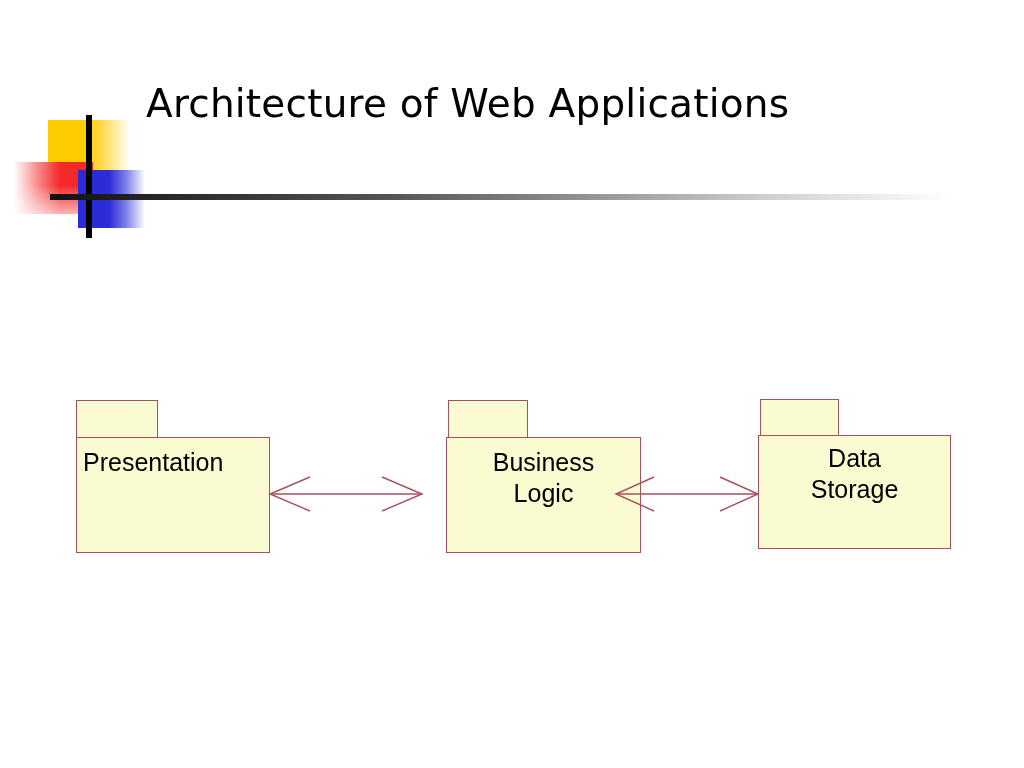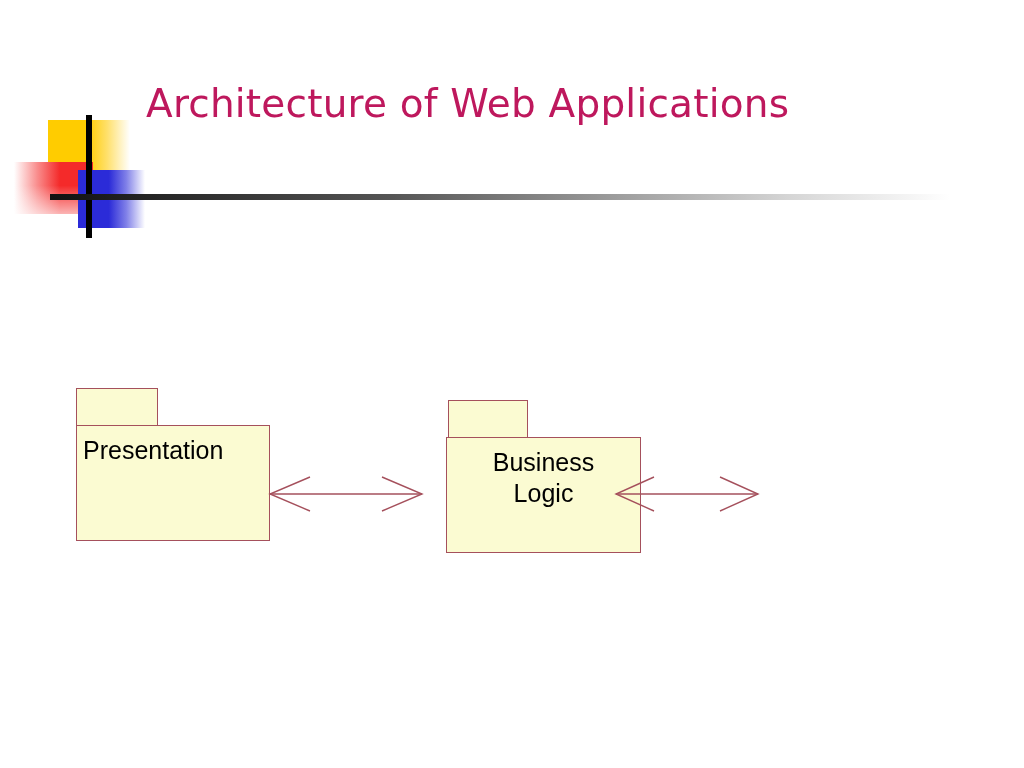--- a/index.html
+++ b/index.html
@@ -61,21 +61,21 @@
   }
 
   
   #slide-title {
     position: absolute;
     left: 146px;
     top: 80px;
     width: 800px;
     font-size: 39px;
     line-height: 48px;
-    color: #be185d;
+    color: #000000;
     font-family: "DejaVu Sans", sans-serif;
     font-weight: normal;
     letter-spacing: 0.2px;
     white-space: nowrap;
   }
 
   
   .package {
     position: absolute;
   }
@@ -99,21 +99,21 @@
     width: 100%;
     text-align: center;
     color: #000000;
     font-size: 25px;
     line-height: 31px;
     font-family: "Liberation Sans", sans-serif;
     white-space: pre-line;
   }
 
   
-  #pkg-presentation            { left: 76px; top: 388px; width: 216px; height: 153px; padding-left: 20px; }
+  #pkg-presentation            { left: 76px; top: 400px; width: 216px; height: 153px; padding-left: 20px; }
   #pkg-presentation .pkg-tab   { left: 0px;  top: 0px;  width: 82px;  height: 38px; }
   #pkg-presentation .pkg-body  { left: 0px;  top: 37px; width: 194px; height: 116px; }
   #pkg-presentation .pkg-label { top: 47px; text-align: left; padding-left: 7px; box-sizing: border-box; }
 
   
   #pkg-business               { left: 421px; top: 400px; width: 195px; height: 153px; margin-left: 25px; }
   #pkg-business .pkg-tab      { left: 2px;   top: 0px;  width: 80px;  height: 38px; }
   #pkg-business .pkg-body     { left: 0px;   top: 37px; width: 195px; height: 116px; }
   #pkg-business .pkg-label    { top: 47px; }
 
@@ -152,20 +152,26 @@
     <div class="pkg-label">Presentation</div>
   </div>
 
   <div class="package" id="pkg-business">
     <div class="pkg-tab"></div>
     <div class="pkg-body"></div>
     <div class="pkg-label">Business
 Logic</div>
   </div>
 
+  <div class="package" id="pkg-data">
+    <div class="pkg-tab"></div>
+    <div class="pkg-body"></div>
+    <div class="pkg-label">Data
+Storage</div>
+  </div>
 
   <svg class="connector" id="connector-1" viewBox="0 0 156 48" width="156" height="48">
     <line x1="2" y1="24" x2="154" y2="24" stroke="#A5505C" stroke-width="1.4"></line>
     <polyline points="42,7 2,24 42,41" fill="none" stroke="#A5505C" stroke-width="1.4"></polyline>
     <polyline points="114,7 154,24 114,41" fill="none" stroke="#A5505C" stroke-width="1.4"></polyline>
   </svg>
 
   <svg class="connector" id="connector-2" viewBox="0 0 146 48" width="146" height="48">
     <line x1="2" y1="24" x2="144" y2="24" stroke="#A5505C" stroke-width="1.4"></line>
     <polyline points="40,7 2,24 40,41" fill="none" stroke="#A5505C" stroke-width="1.4"></polyline>

